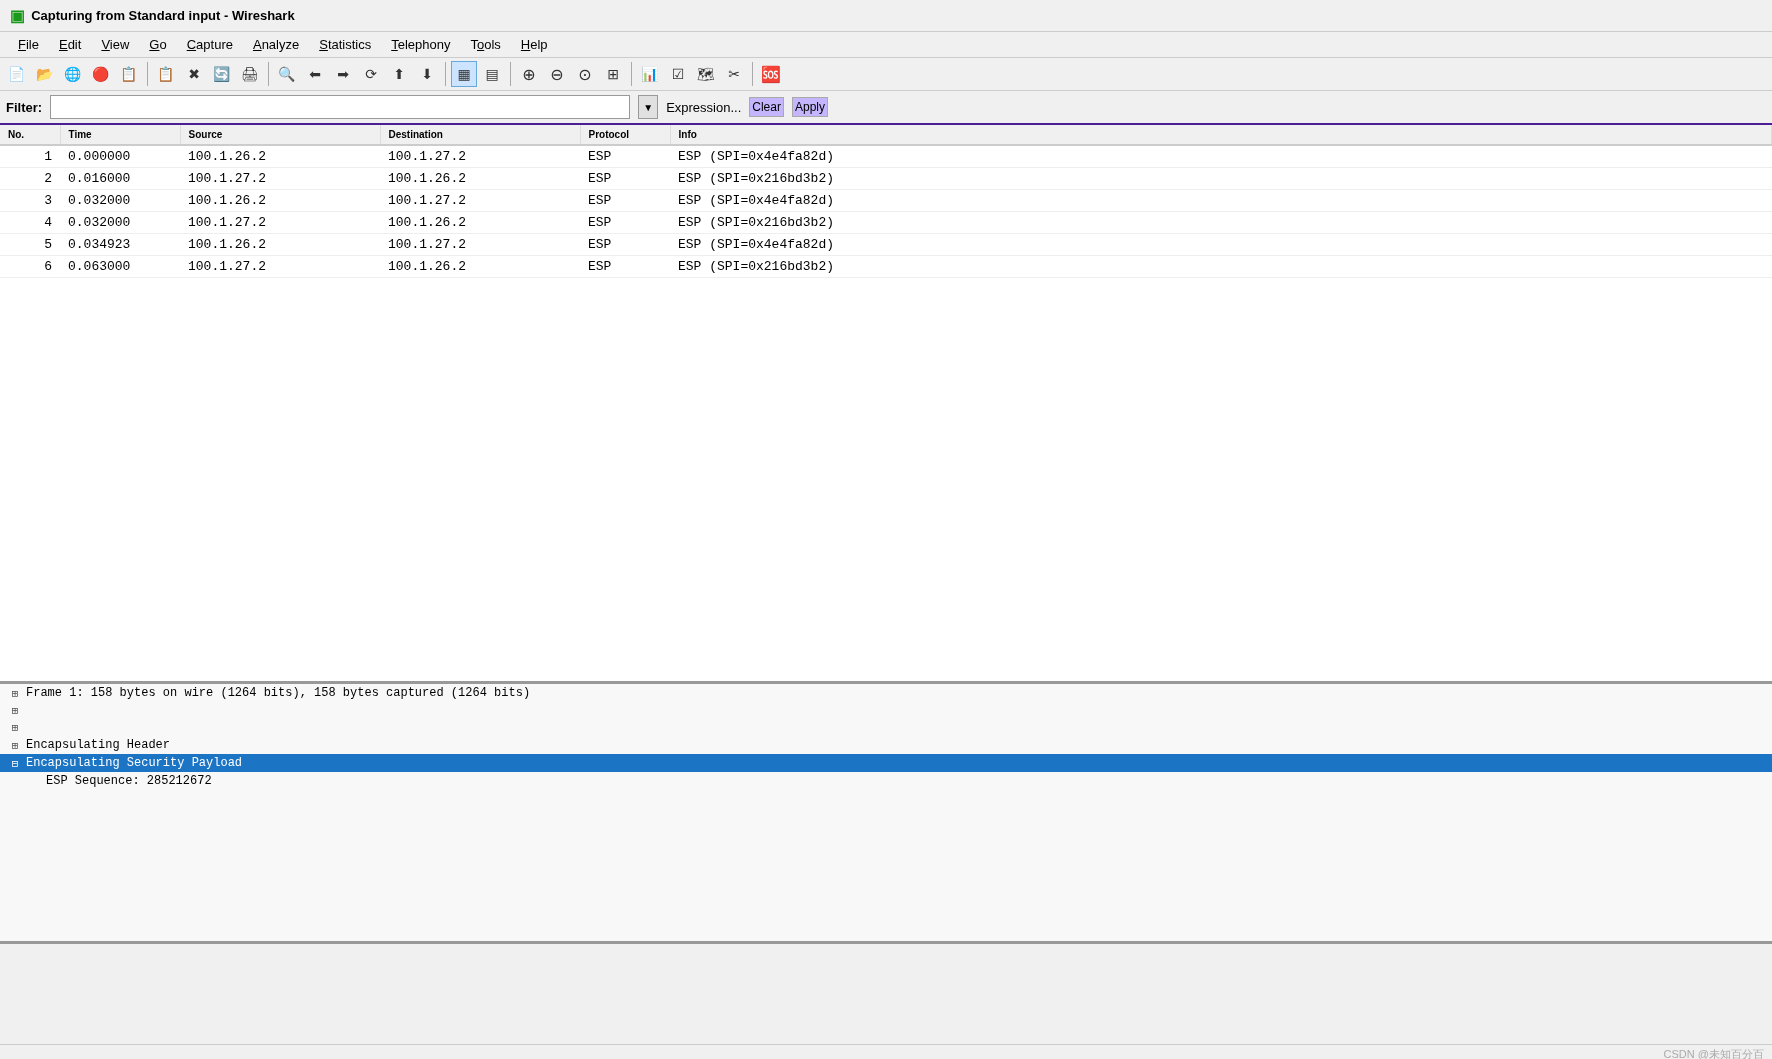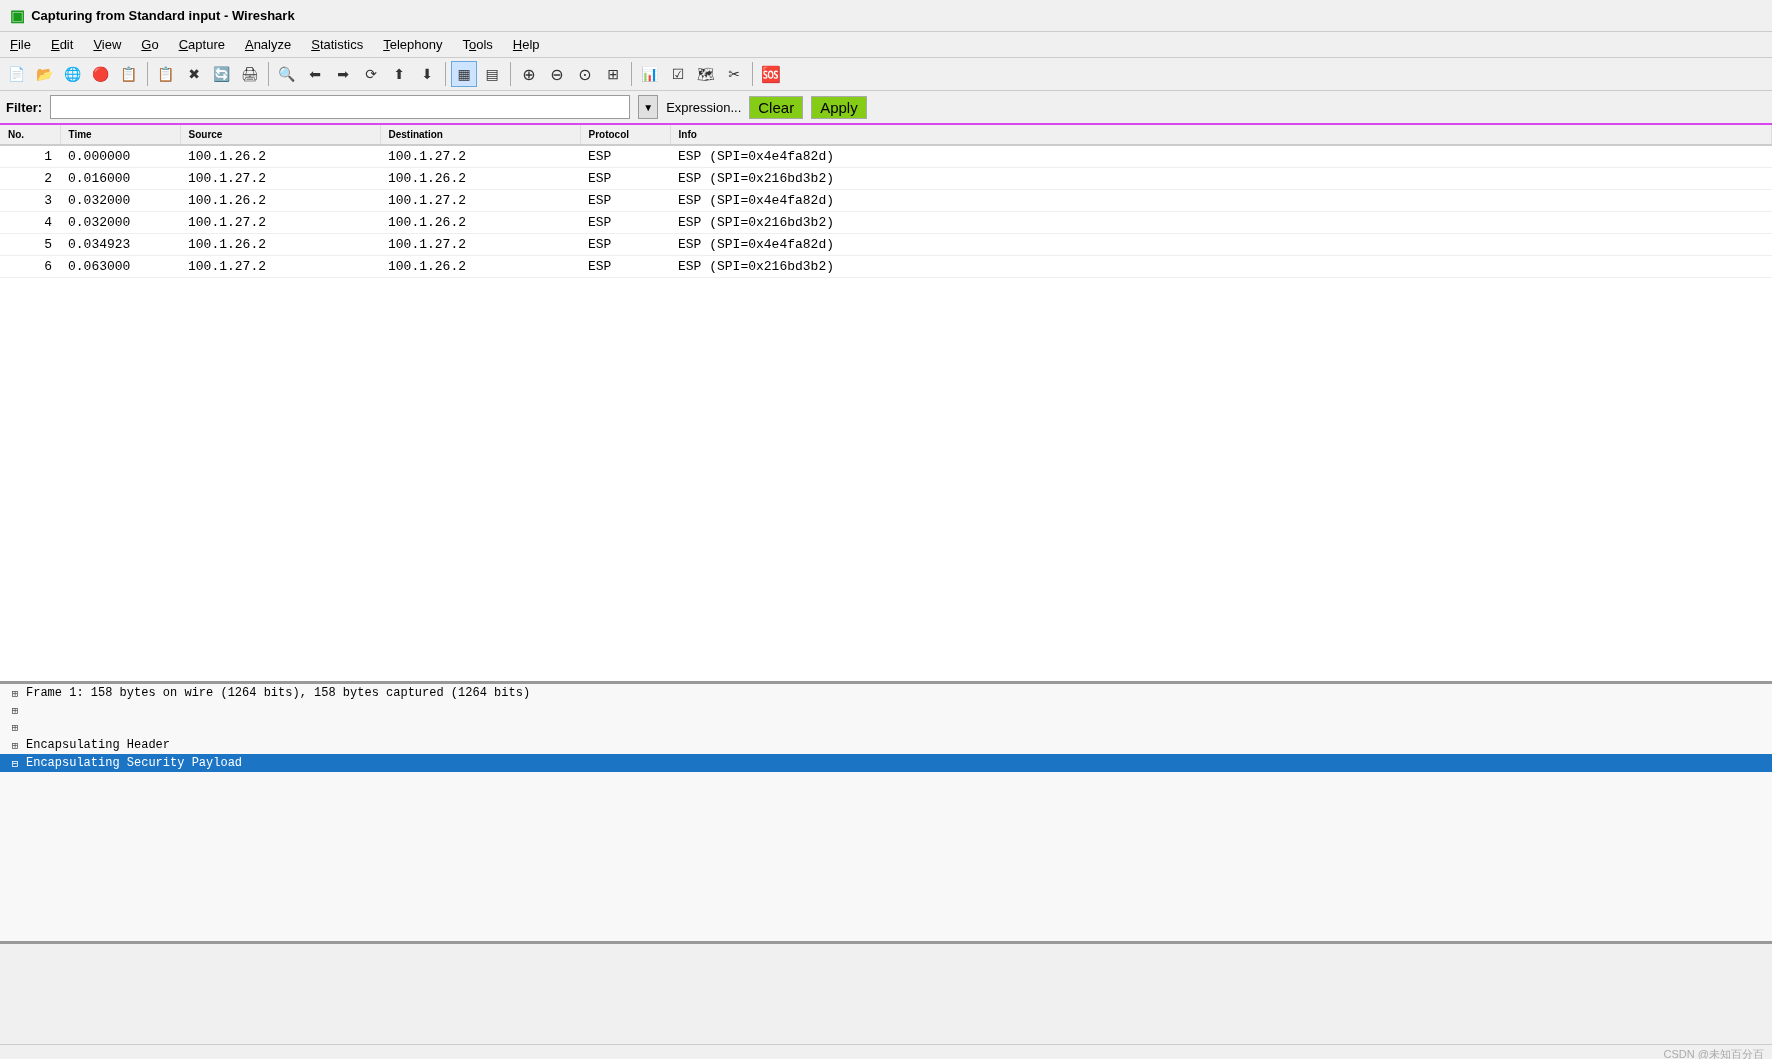--- a/index.html
+++ b/index.html
@@ -18,21 +18,21 @@
       font-size: 13px;
       font-weight: bold;
       display: flex;
       align-items: center;
       gap: 6px;
       border-bottom: 1px solid #ccc;
     }
     
     #menu-bar {
       background: #f0f0f0;
-      padding: 2px 0;
+      padding: 2px 8px;
       display: flex;
       gap: 0;
       border-bottom: 1px solid #ccc;
     }
     .menu-item {
       padding: 3px 10px;
       cursor: pointer;
       font-size: 13px;
       color: #000;
     }
@@ -62,35 +62,35 @@
       background: #aaa;
       margin: 0 3px;
     }
     
     #filter-bar {
       background: #f0f0f0;
       padding: 4px 6px;
       display: flex;
       align-items: center;
       gap: 8px;
-      border-bottom: 2px solid #d946ef;
+      border-bottom: 2px solid #4c1d95;
     }
     #filter-input {
       flex: 1;
       max-width: 600px;
       height: 24px;
       border: 1px solid #999;
       padding: 2px 4px;
       font-size: 13px;
       background: white;
     }
     .filter-action-btn {
-      padding: 2px 8px;
-      font-size: 15px;
-      background: #84cc16;
+      padding: 2px 2px;
+      font-size: 12px;
+      background: #c4b5fd;
       border: 1px solid #aaa;
       cursor: pointer;
     }
     #packet-table {
       width: 100%;
       border-collapse: collapse;
       font-family: 'Courier New', monospace;
       font-size: 13px;
     }
     #packet-table thead tr {
@@ -324,20 +324,24 @@
     <span class="detail-expand">⊞</span>
   </div>
       <div class="detail-row" style="">
     <span class="detail-expand">⊞</span>
     <span>Encapsulating Header</span>
   </div>
       <div class="detail-row selected" style="background: rgb(28, 116, 196); color: white;">
     <span class="detail-expand">⊟</span>
     <span>Encapsulating Security Payload</span>
   </div>
+      <div class="detail-row" style="padding-left: 28px;">
+    <span class="detail-expand"> </span>
+    <span>ESP Sequence: 285212672</span>
+  </div>
     </div>
 
   <div id="bytes-area">
   </div>
 </div>
 
 <div id="status-bar">
   <span style="color:#aaa; font-size:11px;">CSDN @未知百分百</span>
 </div>
 

